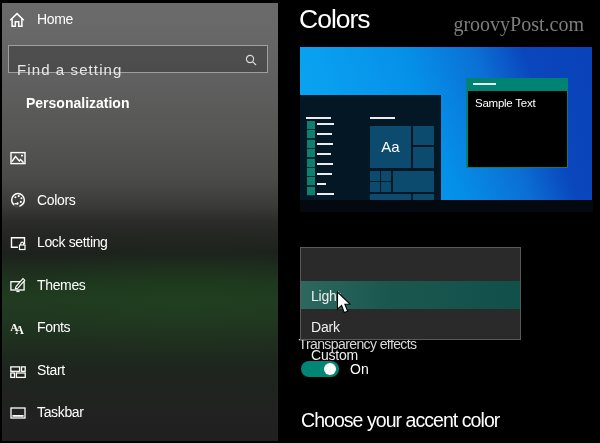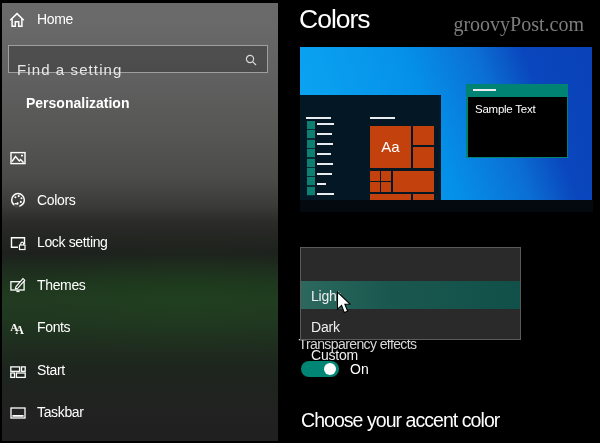--- a/index.html
+++ b/index.html
@@ -23,22 +23,22 @@
   .nav-ico{left:8px;width:16px;height:16px;}
   .nav-txt{left:35px;font-size:14px;color:#ffffff;line-height:16px;letter-spacing:-0.35px;}
   svg{display:block;}
   
   #preview{left:300px;top:47px;width:292px;height:165px;}
   #desk{left:0;top:0;width:292px;height:153px;
     background:linear-gradient(70deg,#0ba6f4 0%,#0aa0f0 18%,#0590e8 46%,#0b6fd4 66%,#0a46bd 80%,#0a42b8 100%);}
   #ptask{left:0;top:153px;width:293px;height:12px;background:#04090f;}
   #startmenu{left:0;top:48px;width:141px;height:105px;background:#031824;}
   .wline{position:absolute;background:#e9edf0;height:2px;}
-  .tile{position:absolute;background:#c2410c;}
-  #sampwin{left:166px;top:31px;width:102px;height:74px;background:#018374;margin-top:6px;}
+  .tile{position:absolute;background:#0c4a6e;}
+  #sampwin{left:166px;top:31px;width:102px;height:90px;background:#018374;}
   #samptitle{position:absolute;left:1.5px;top:12.5px;right:1.5px;bottom:1.5px;background:#000;}
   
   #drop{left:300px;top:247px;width:221px;height:93px;background:#2a2a2a;border:1px solid #5a5a5a;box-sizing:border-box;}
   .ditem{position:absolute;left:10px;font-size:14px;color:#eeeeee;letter-spacing:-0.2px;margin-top:32px;}
   #darkrow{position:absolute;left:0;top:33px;width:219px;height:28px;
     background:linear-gradient(90deg,#2c685e 0%,#1a584f 40%,#115049 100%);}
   
   #togg{left:301px;top:361px;width:38px;height:16px;border-radius:8px;background:#018574;}
   #knob{position:absolute;left:23px;top:2px;width:12px;height:12px;border-radius:50%;background:#fff;}
 </style>

